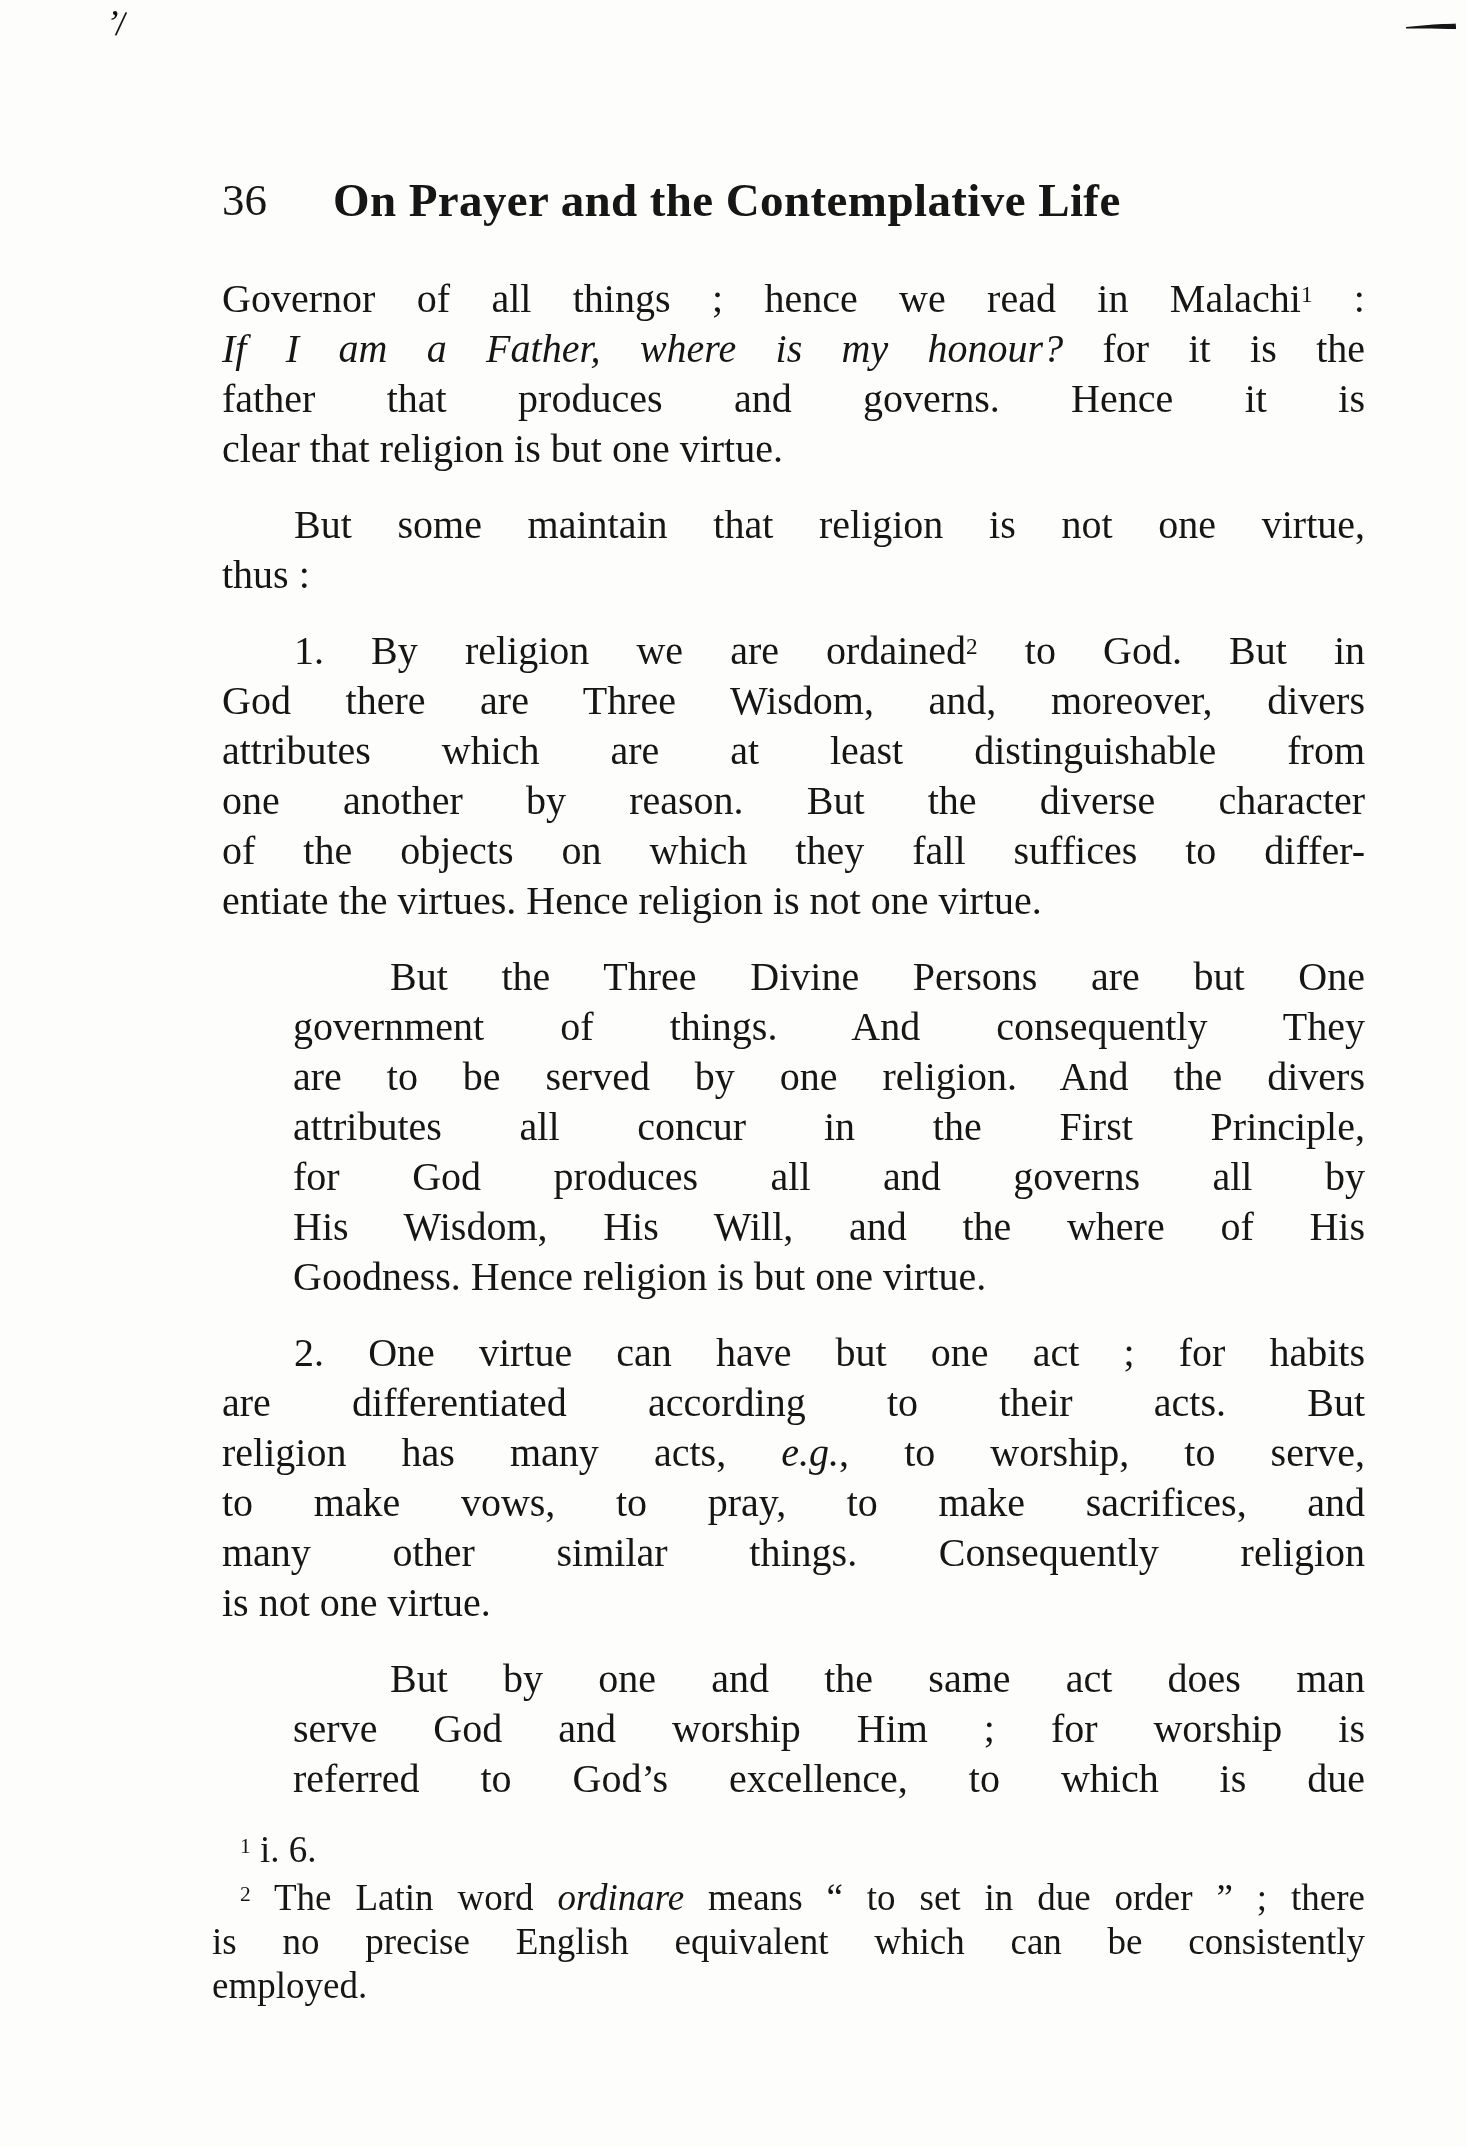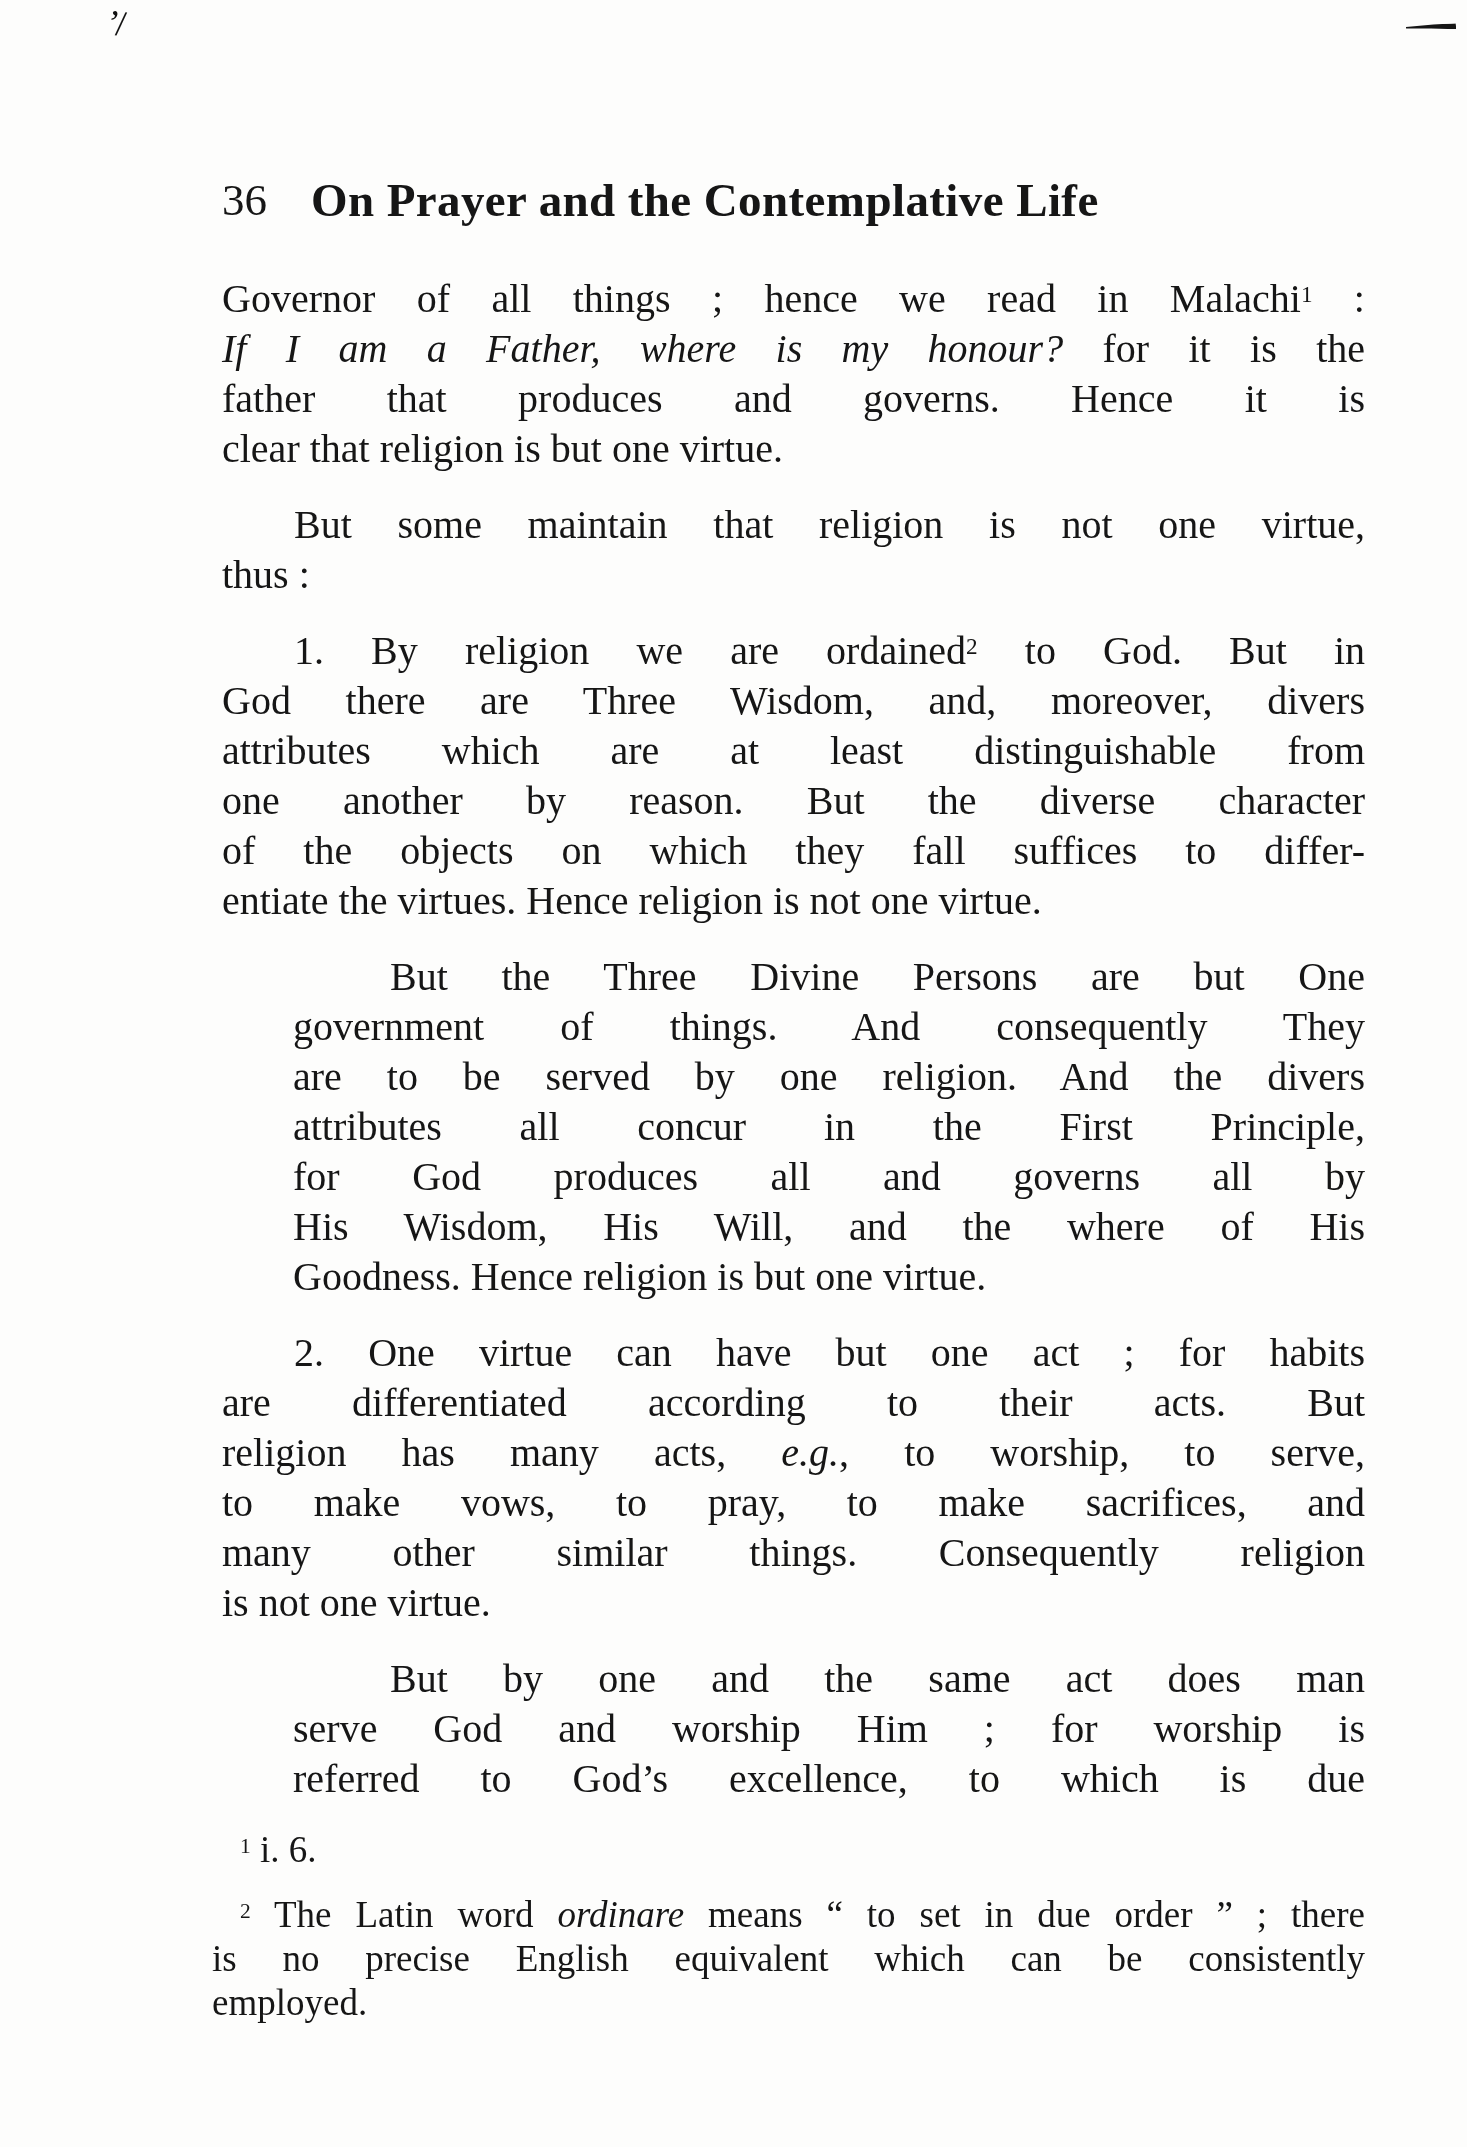--- a/index.html
+++ b/index.html
@@ -33,21 +33,21 @@
   }
   .column {
     position: absolute;
     left: 222px;
     top: 172px;
     width: 1143px;
   }
   .header {
     display: flex;
     align-items: flex-start;
-    gap: 44px;
+    gap: 66px;
     white-space: nowrap;
   }
   .page-number { font-size: 45px; line-height: 56px; }
   .running-title { font-size: 47px; line-height: 56px; font-weight: 700; letter-spacing: 0.4px; }
   .body-text {
     margin-top: 46px;
     font-size: 40px;
     line-height: 50px;
   }
   .para { margin: 0; }
@@ -67,21 +67,21 @@
     vertical-align: baseline;
     position: relative;
     top: -0.42em;
   }
   .footnotes {
     margin-top: 24px;
     margin-left: -10px;
     font-size: 37px;
     line-height: 44px;
   }
-  .footnotes .para + .para { margin-top: 21px; }
+  .footnotes .para + .para { margin-top: 4px; }
   .para.fn .line:first-child { text-indent: 28px; }
 </style>
 </head>
 <body>
 
 <div class="page">
   <div class="artifact-slash">’/</div>
   <div class="artifact-dash"></div>
 
   <div class="column">

